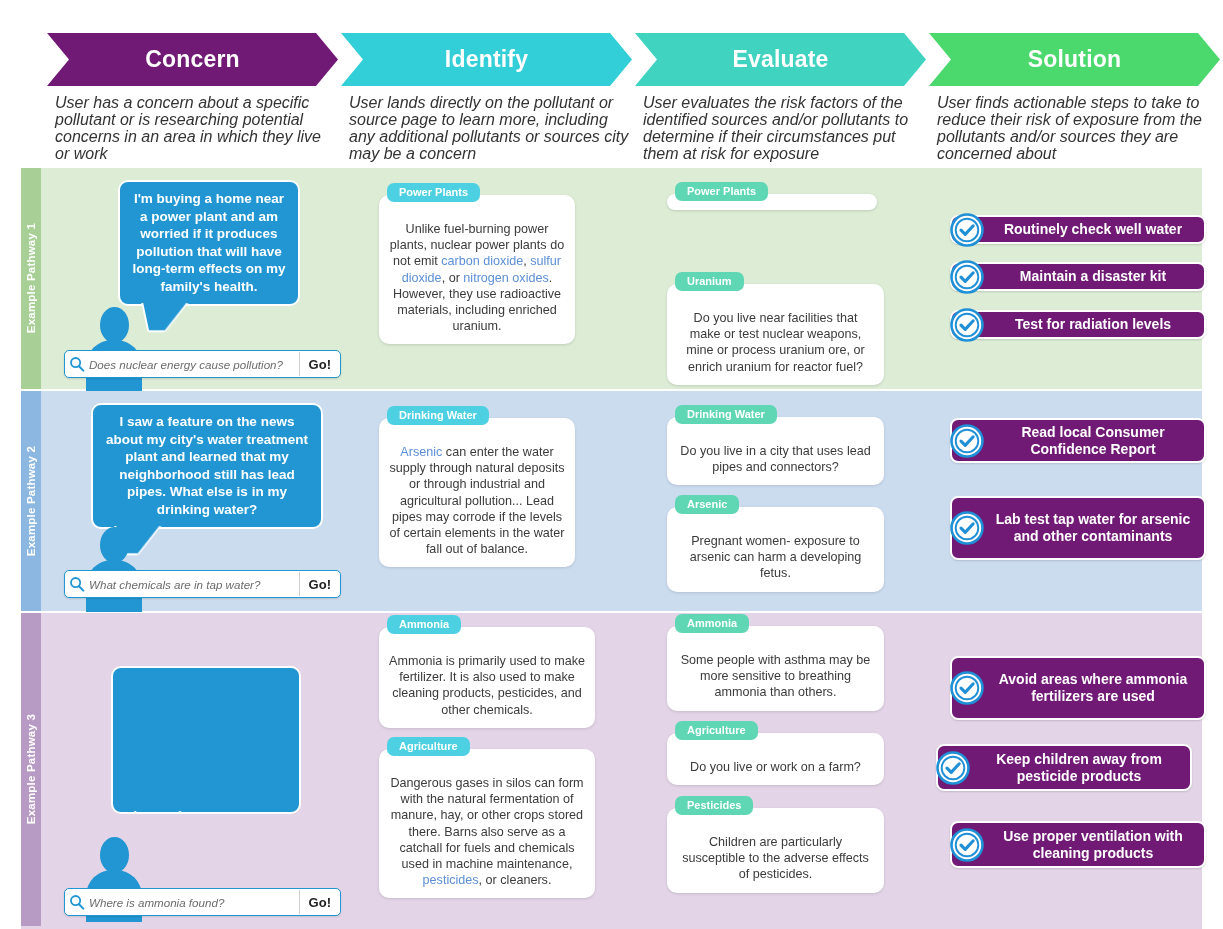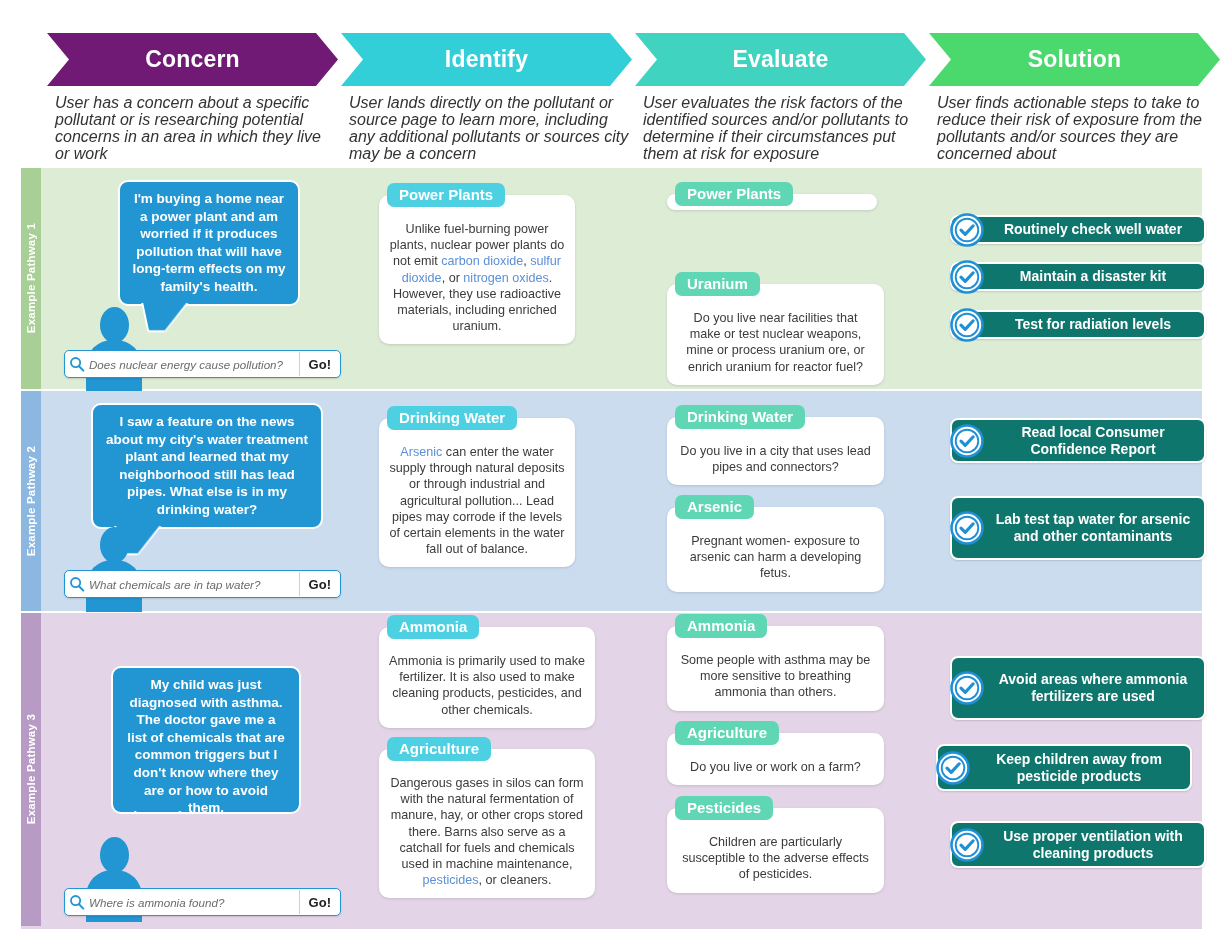--- a/index.html
+++ b/index.html
@@ -142,42 +142,42 @@
   .card {
     position: absolute;
     background: #ffffff;
     border-radius: 10px;
     box-shadow: 0 1px 3px rgba(0,0,0,.13);
     padding: 6px 10px 10px;
   }
   .card-tag {
     display: inline-block;
     border-radius: 7px;
-    color: #ffffff; font-weight: bold; font-size: 15px;
+    color: #ffffff; font-weight: bold; font-size: 11px;
     padding: 3px 12px 4px;
     position: absolute; top: -12px; left: 8px;
     white-space: nowrap;
   }
   .tag-identify { background: #4dd0e1; }
   .tag-evaluate { background: #5fd6b4; }
   .card-body {
     font-size: 12.6px; line-height: 16.2px; color: #3b3b3b;
     text-align: center; margin-top: 20px;
   }
   .link { color: #5b8fd6; }
 
   
   .col-solution { position: absolute; left: 900px; top: 0; width: 285px; height: 100%; }
   .sol {
     position: absolute;
     display: flex; align-items: center;
     height: 30px;
   }
   .sol-pill {
-    background: #0f766e;
+    background: #701a75;
     border: 2px solid #ffffff;
     border-radius: 8px;
     color: #ffffff; font-weight: bold; font-size: 14px;
     line-height: 17px;
     display: flex; align-items: center; justify-content: center;
     text-align: center;
     padding: 4px 12px 4px 42px;
     box-shadow: 0 1px 2px rgba(0,0,0,.14);
     width: 100%;
     height: 100%;
@@ -436,21 +436,20 @@
     </div>
   </div>
 
   <div class="row row-3">
     <div class="row-label">
       <span>Example Pathway 3</span>
     </div>
 
     <div class="col-concern">
       <div class="bubble bubble-3">
-        <span>My child was just diagnosed with asthma. The doctor gave me a list of chemicals that are common triggers but I don't know where they are or how to avoid them.</span>
         <i class="tail"></i>
       </div>
       <div class="person person-3">
         <div class="head"></div>
         <div class="body"></div>
       </div>
       <div class="searchbar search-3">
         <span class="mag">
           <svg width="16" height="16" viewBox="0 0 16 16">
               <circle cx="6.6" cy="6.6" r="4.6" fill="none" stroke="#2196d3" stroke-width="1.8"></circle>

